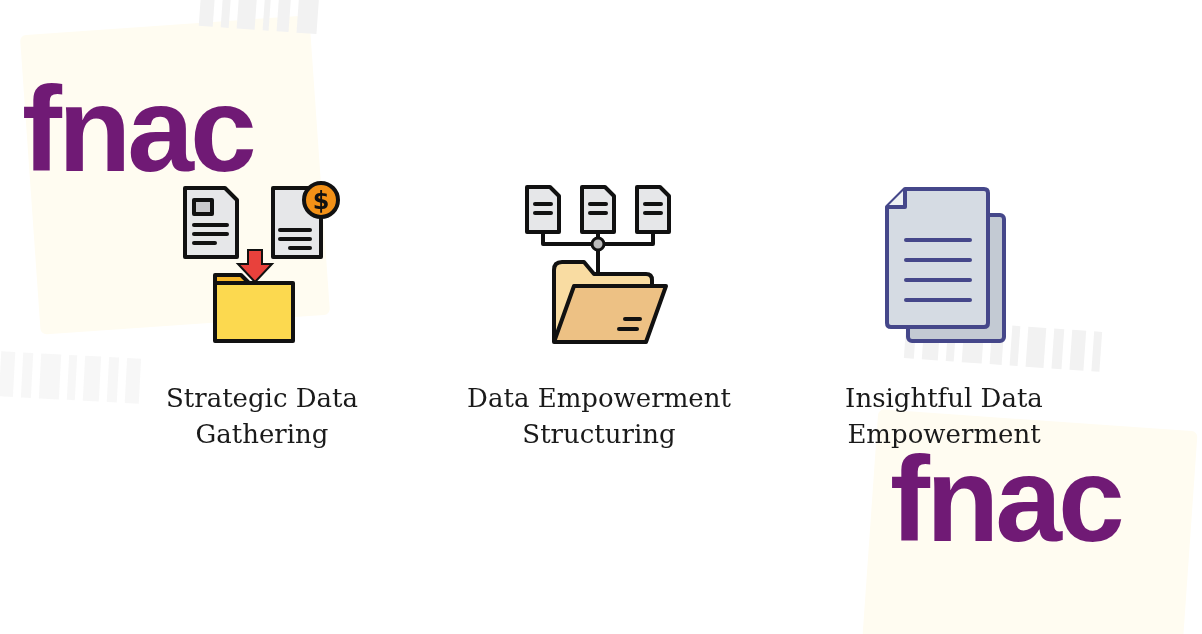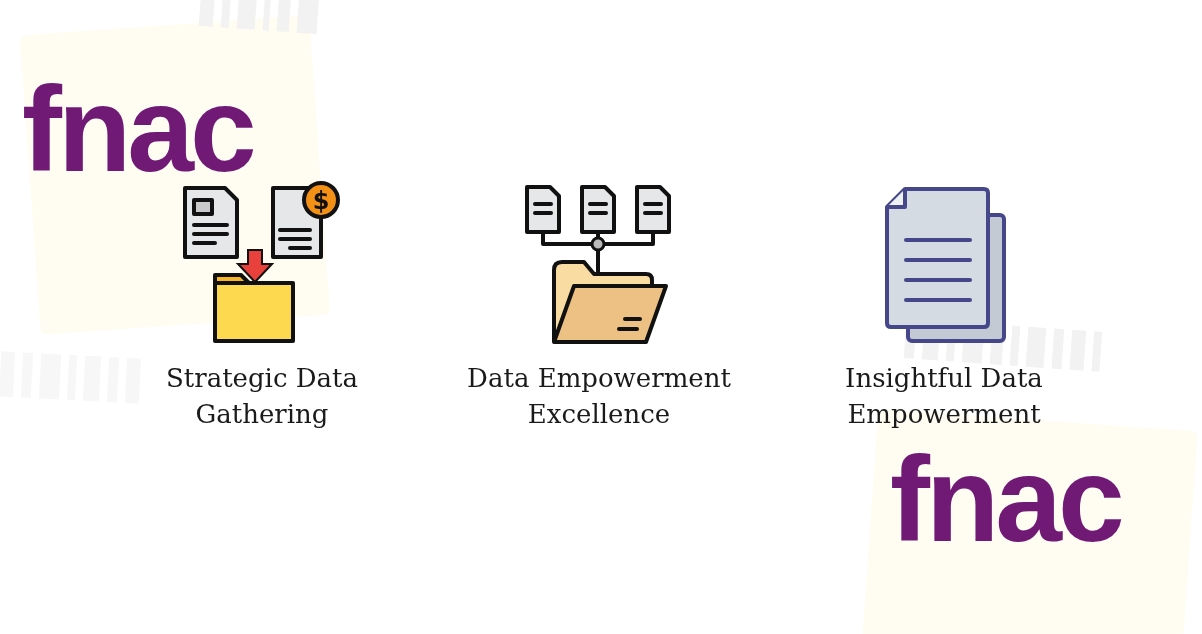--- a/index.html
+++ b/index.html
@@ -3,21 +3,21 @@
 <meta charset="utf-8">
 <style>
   html, body { margin:0; padding:0; }
   body { width:1202px; height:634px; position:relative; overflow:hidden; background:#ffffff; font-family:"DejaVu Serif", serif; }
   .bg { position:absolute; inset:0; overflow:hidden; }
   .wm-card { position:absolute; background:#fffcf1; border-radius:6px; }
   .wm-text { position:absolute; font-family:"Liberation Sans", sans-serif; font-weight:bold; color:#701a75; letter-spacing:-4px; }
   .bars { position:absolute; display:flex; gap:8px; }
   .bars span { display:block; background:#f2f2f2; }
   .icon { position:absolute; }
-  .label { position:absolute; top:360px; width:300px; text-align:center; font-family:"DejaVu Serif", serif; font-size:26px; line-height:36px; color:#1a1a1a; }
+  .label { position:absolute; top:380px; width:300px; text-align:center; font-family:"DejaVu Serif", serif; font-size:26px; line-height:36px; color:#1a1a1a; }
 </style>
 </head>
 <body>
 
 <div class="bg">
   <div class="wm-card" style="left:30px;top:25px;width:290px;height:300px;transform:rotate(-4deg);"></div>
   <div class="wm-text" style="left:22px;top:60px;font-size:120px;">fnac</div>
   <div class="bars" style="left:200px;top:-10px;transform:rotate(4deg);">
     <span style="width:14px;height:40px"></span>
       <span style="width:8px;height:40px"></span>
@@ -93,21 +93,21 @@
     <line x1="68" y1="22" x2="84" y2="22"></line>
       <line x1="68" y1="31" x2="84" y2="31"></line>
     <line x1="123" y1="22" x2="139" y2="22"></line>
       <line x1="123" y1="31" x2="139" y2="31"></line>
     <line x1="103" y1="137" x2="118" y2="137"></line>
       <line x1="97" y1="147" x2="115" y2="147"></line>
   </g>
 </svg>
 <div class="label" style="left:449px;">
   <div>Data Empowerment</div>
-  <div>Excellence</div>
+  <div>Structuring</div>
 </div>
 
 <svg class="icon" style="left:882px;top:185px" width="128" height="160" viewBox="0 0 128 160">
   <g stroke="#45478a" stroke-width="4" stroke-linejoin="round">
     <rect x="26" y="30" width="96" height="126" rx="4" fill="#c3cad3"></rect>
     <path d="M5 22 l18 -18 h79 q4 0 4 4 v130 q0 4 -4 4 h-93 q-4 0 -4 -4 z" fill="#d5dbe3"></path>
     <path d="M5 22 h18 v-18" fill="#eef1f4"></path>
   </g>
   <g stroke="#45478a" stroke-width="4" stroke-linecap="round">
     <line x1="24" y1="55" x2="88" y2="55"></line>

